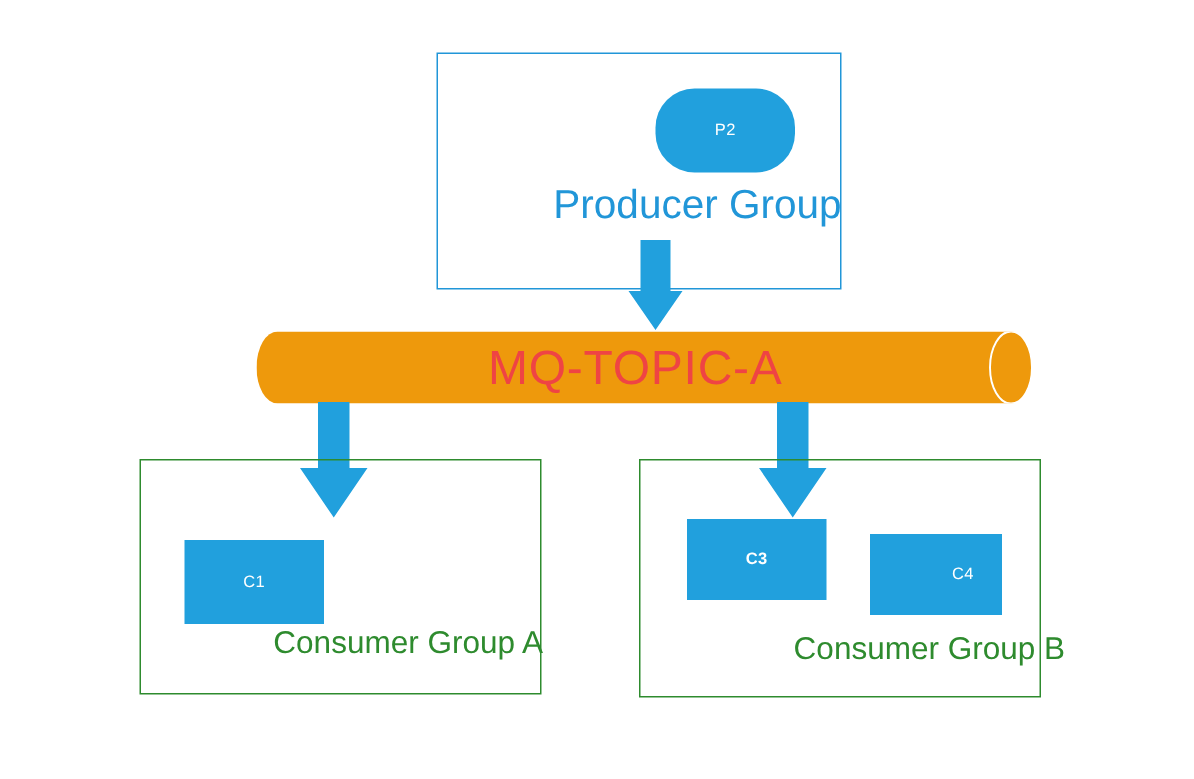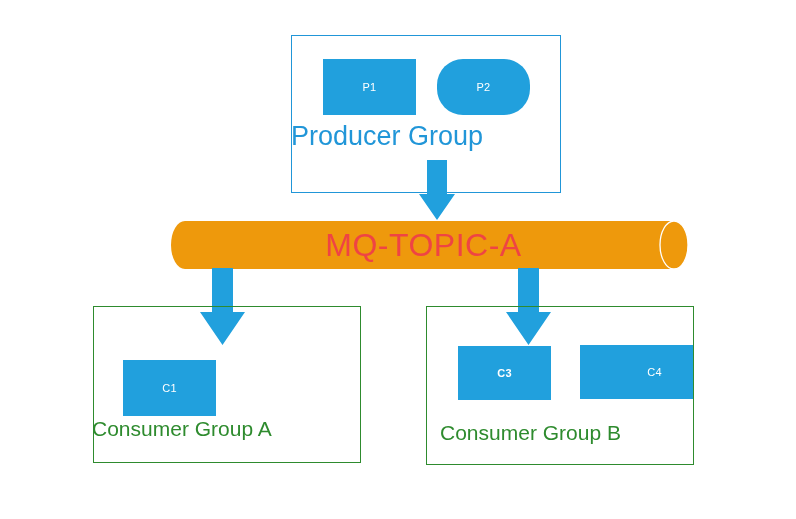--- a/index.html
+++ b/index.html
@@ -41,21 +41,21 @@
     align-items: center;
     justify-content: center;
     font-size: 11px;
     letter-spacing: 0.3px;
     line-height: 1;
   }
 
   
   .caption {
     position: absolute;
-    text-align: left;
+    text-align: right;
     line-height: 1;
     white-space: nowrap;
     font-weight: 400;
   }
   .caption.producer-caption {
     color: #2196d8;
     font-size: 27px;
   }
   .caption.consumer-caption {
     color: #2e8b2e;
@@ -94,23 +94,20 @@
   }
   .arrow svg { display: block; }
 </style>
 </head>
 <body>
 
 <div id="canvas">
 
   <div class="group-box producer" style="left:291px; top:35px; width:270px; height:158px;"></div>
 
-  <div class="node" style="left:323px; top:59px; width:93px; height:56px;">
-    <span>P1</span>
-  </div>
   <div class="node" style="left:437px; top:59px; width:93px; height:56px;border-radius:26px;">
     <span>P2</span>
   </div>
 
   <div class="caption producer-caption" style="left:291px; top:123px; width:270px;">Producer Group</div>
 
   <div class="arrow" style="left:417px; top:160px; width:40px; height:62px;">
     <svg width="40" height="62" viewBox="0 0 40 62" xmlns="http://www.w3.org/2000/svg">
       <polygon points="10,0 30,0 30,34 38,34 20,60 2,34 10,34" fill="#21a0dd"></polygon>
     </svg>
@@ -149,19 +146,19 @@
     <span>C1</span>
   </div>
 
   <div class="caption consumer-caption" style="left:92px; top:418px; width:270px;">Consumer Group A</div>
 
   <div class="group-box consumer" style="left:426px; top:306px; width:268px; height:159px;"></div>
 
   <div class="node" style="left:458px; top:346px; width:93px; height:54px;font-weight:bold;">
     <span>C3</span>
   </div>
-  <div class="node" style="left:580px; top:345px; width:113px; height:54px;padding-left:36px;">
+  <div class="node" style="left:580px; top:356px; width:88px; height:54px;padding-left:36px;">
     <span>C4</span>
   </div>
 
   <div class="caption consumer-caption" style="left:440px; top:422px; width:270px;">Consumer Group B</div>
 
 </div>
 
 </body></html>

